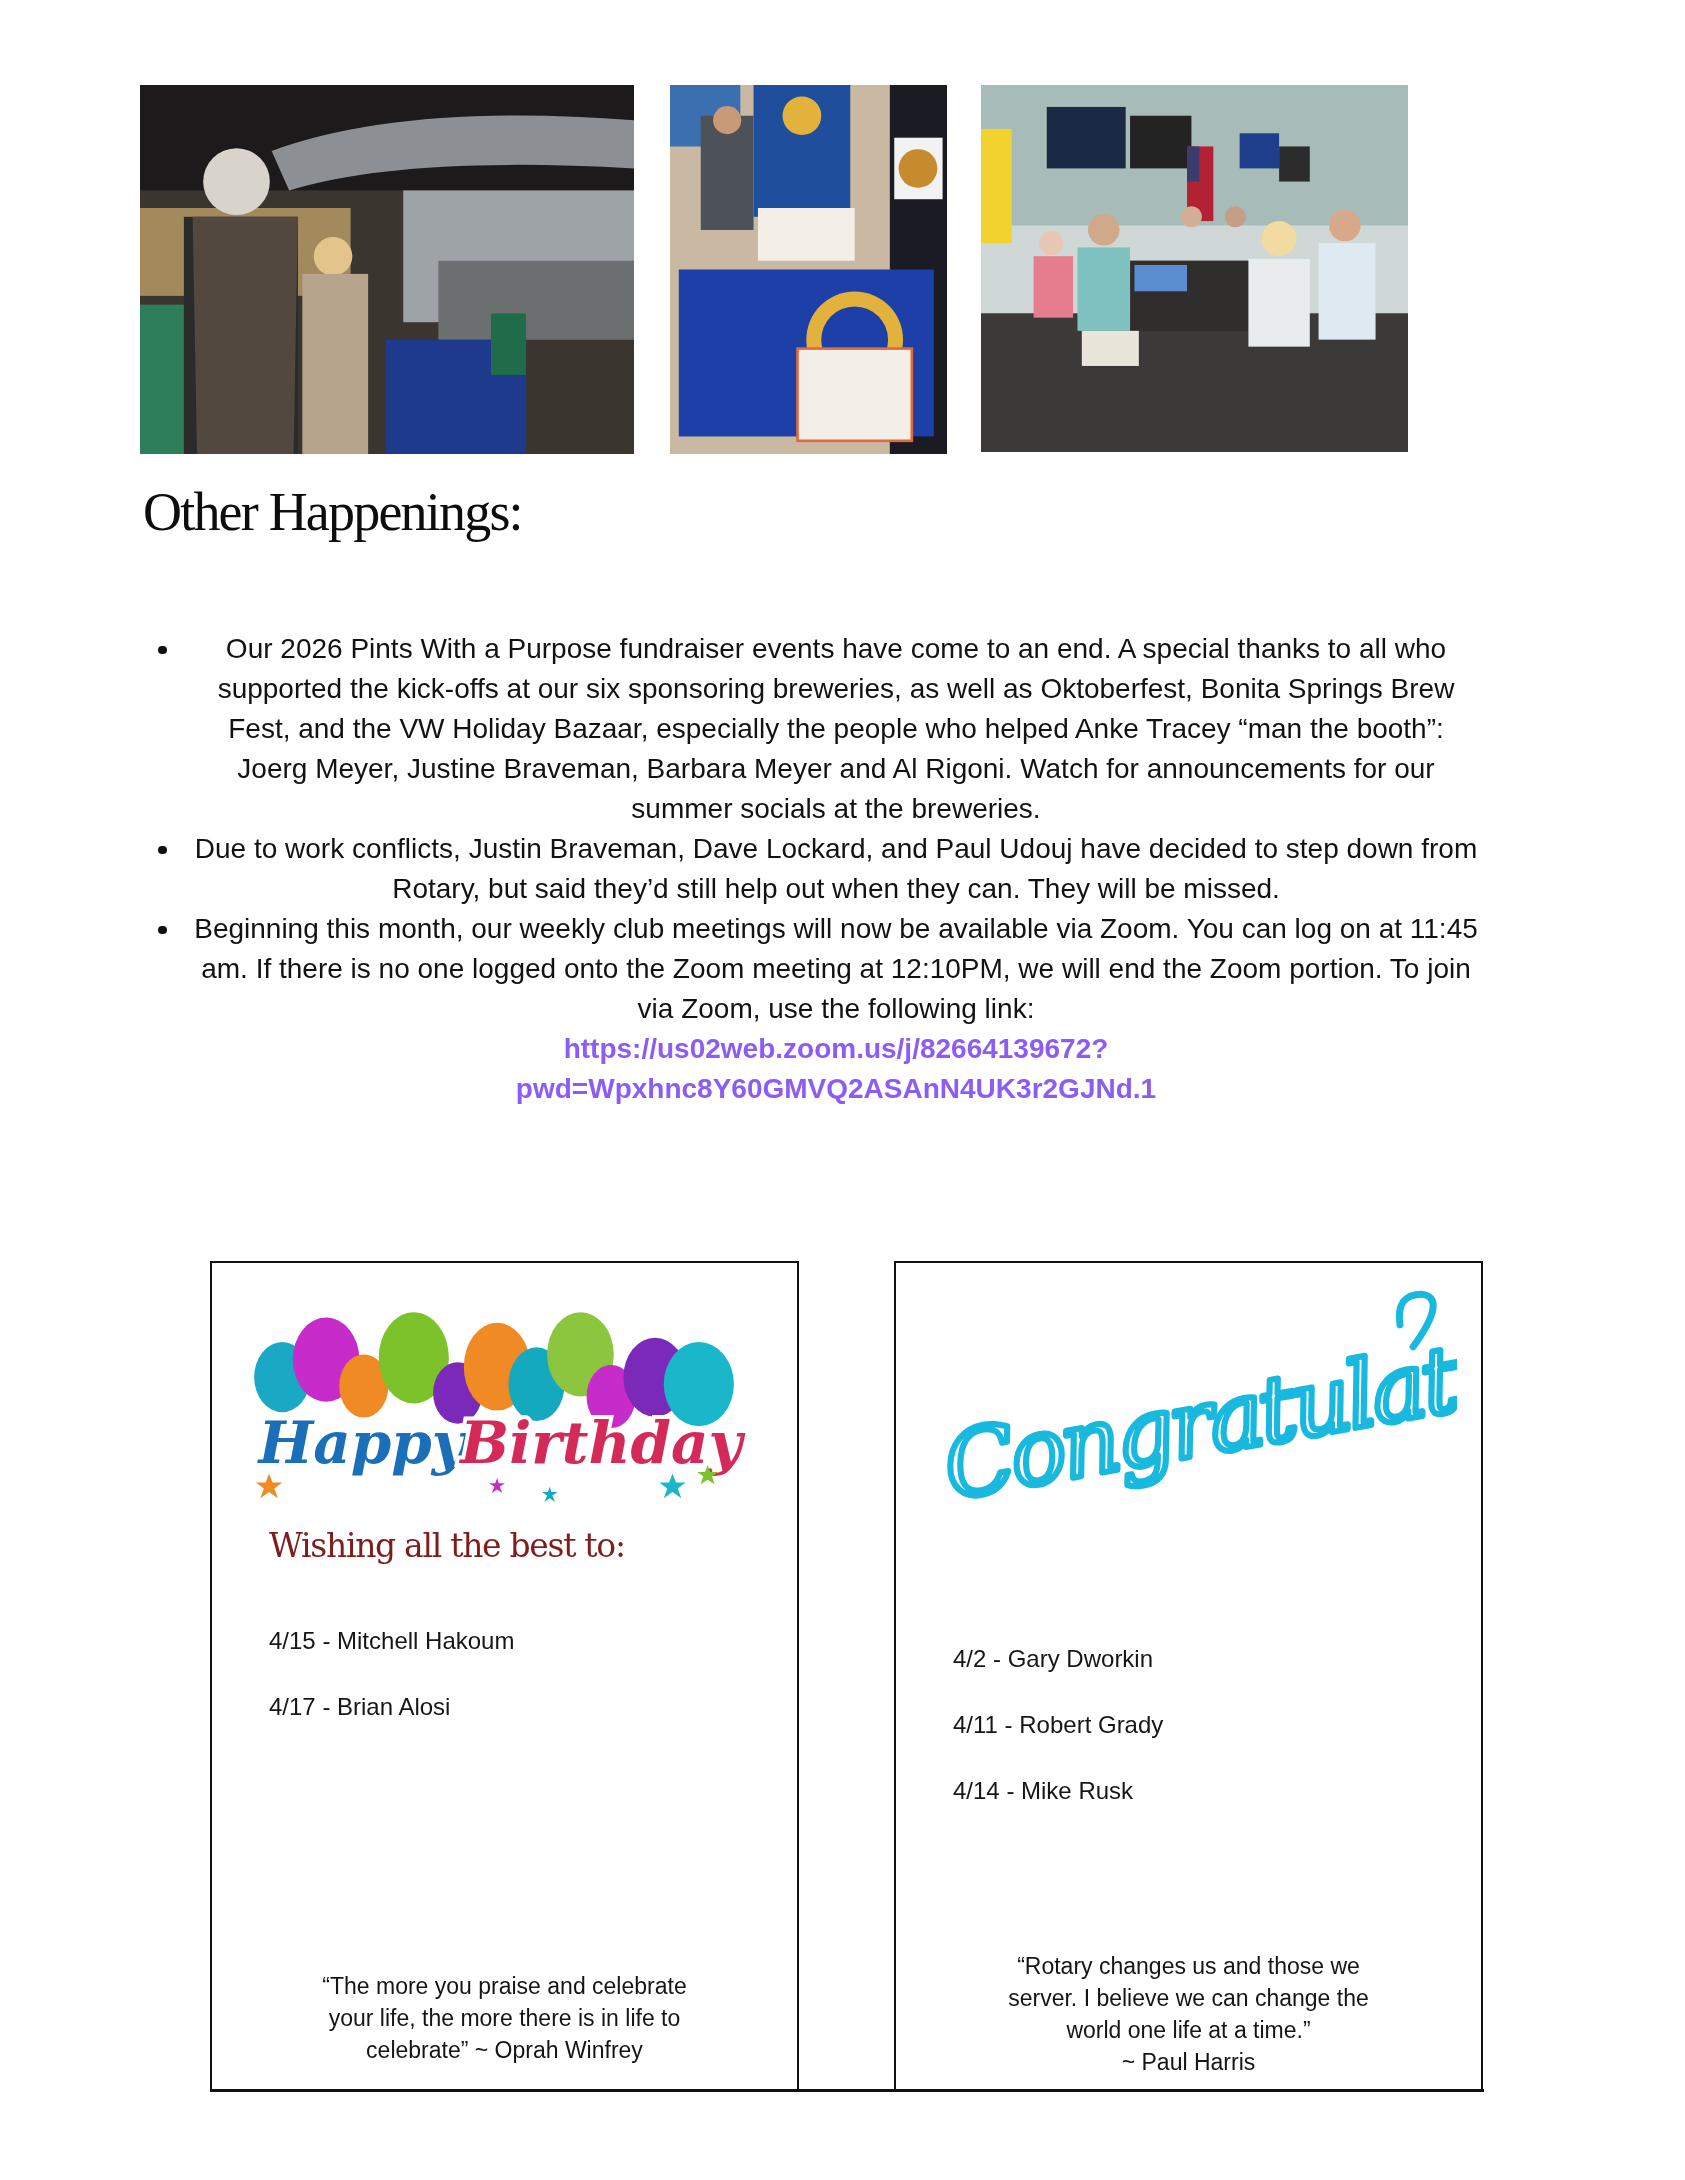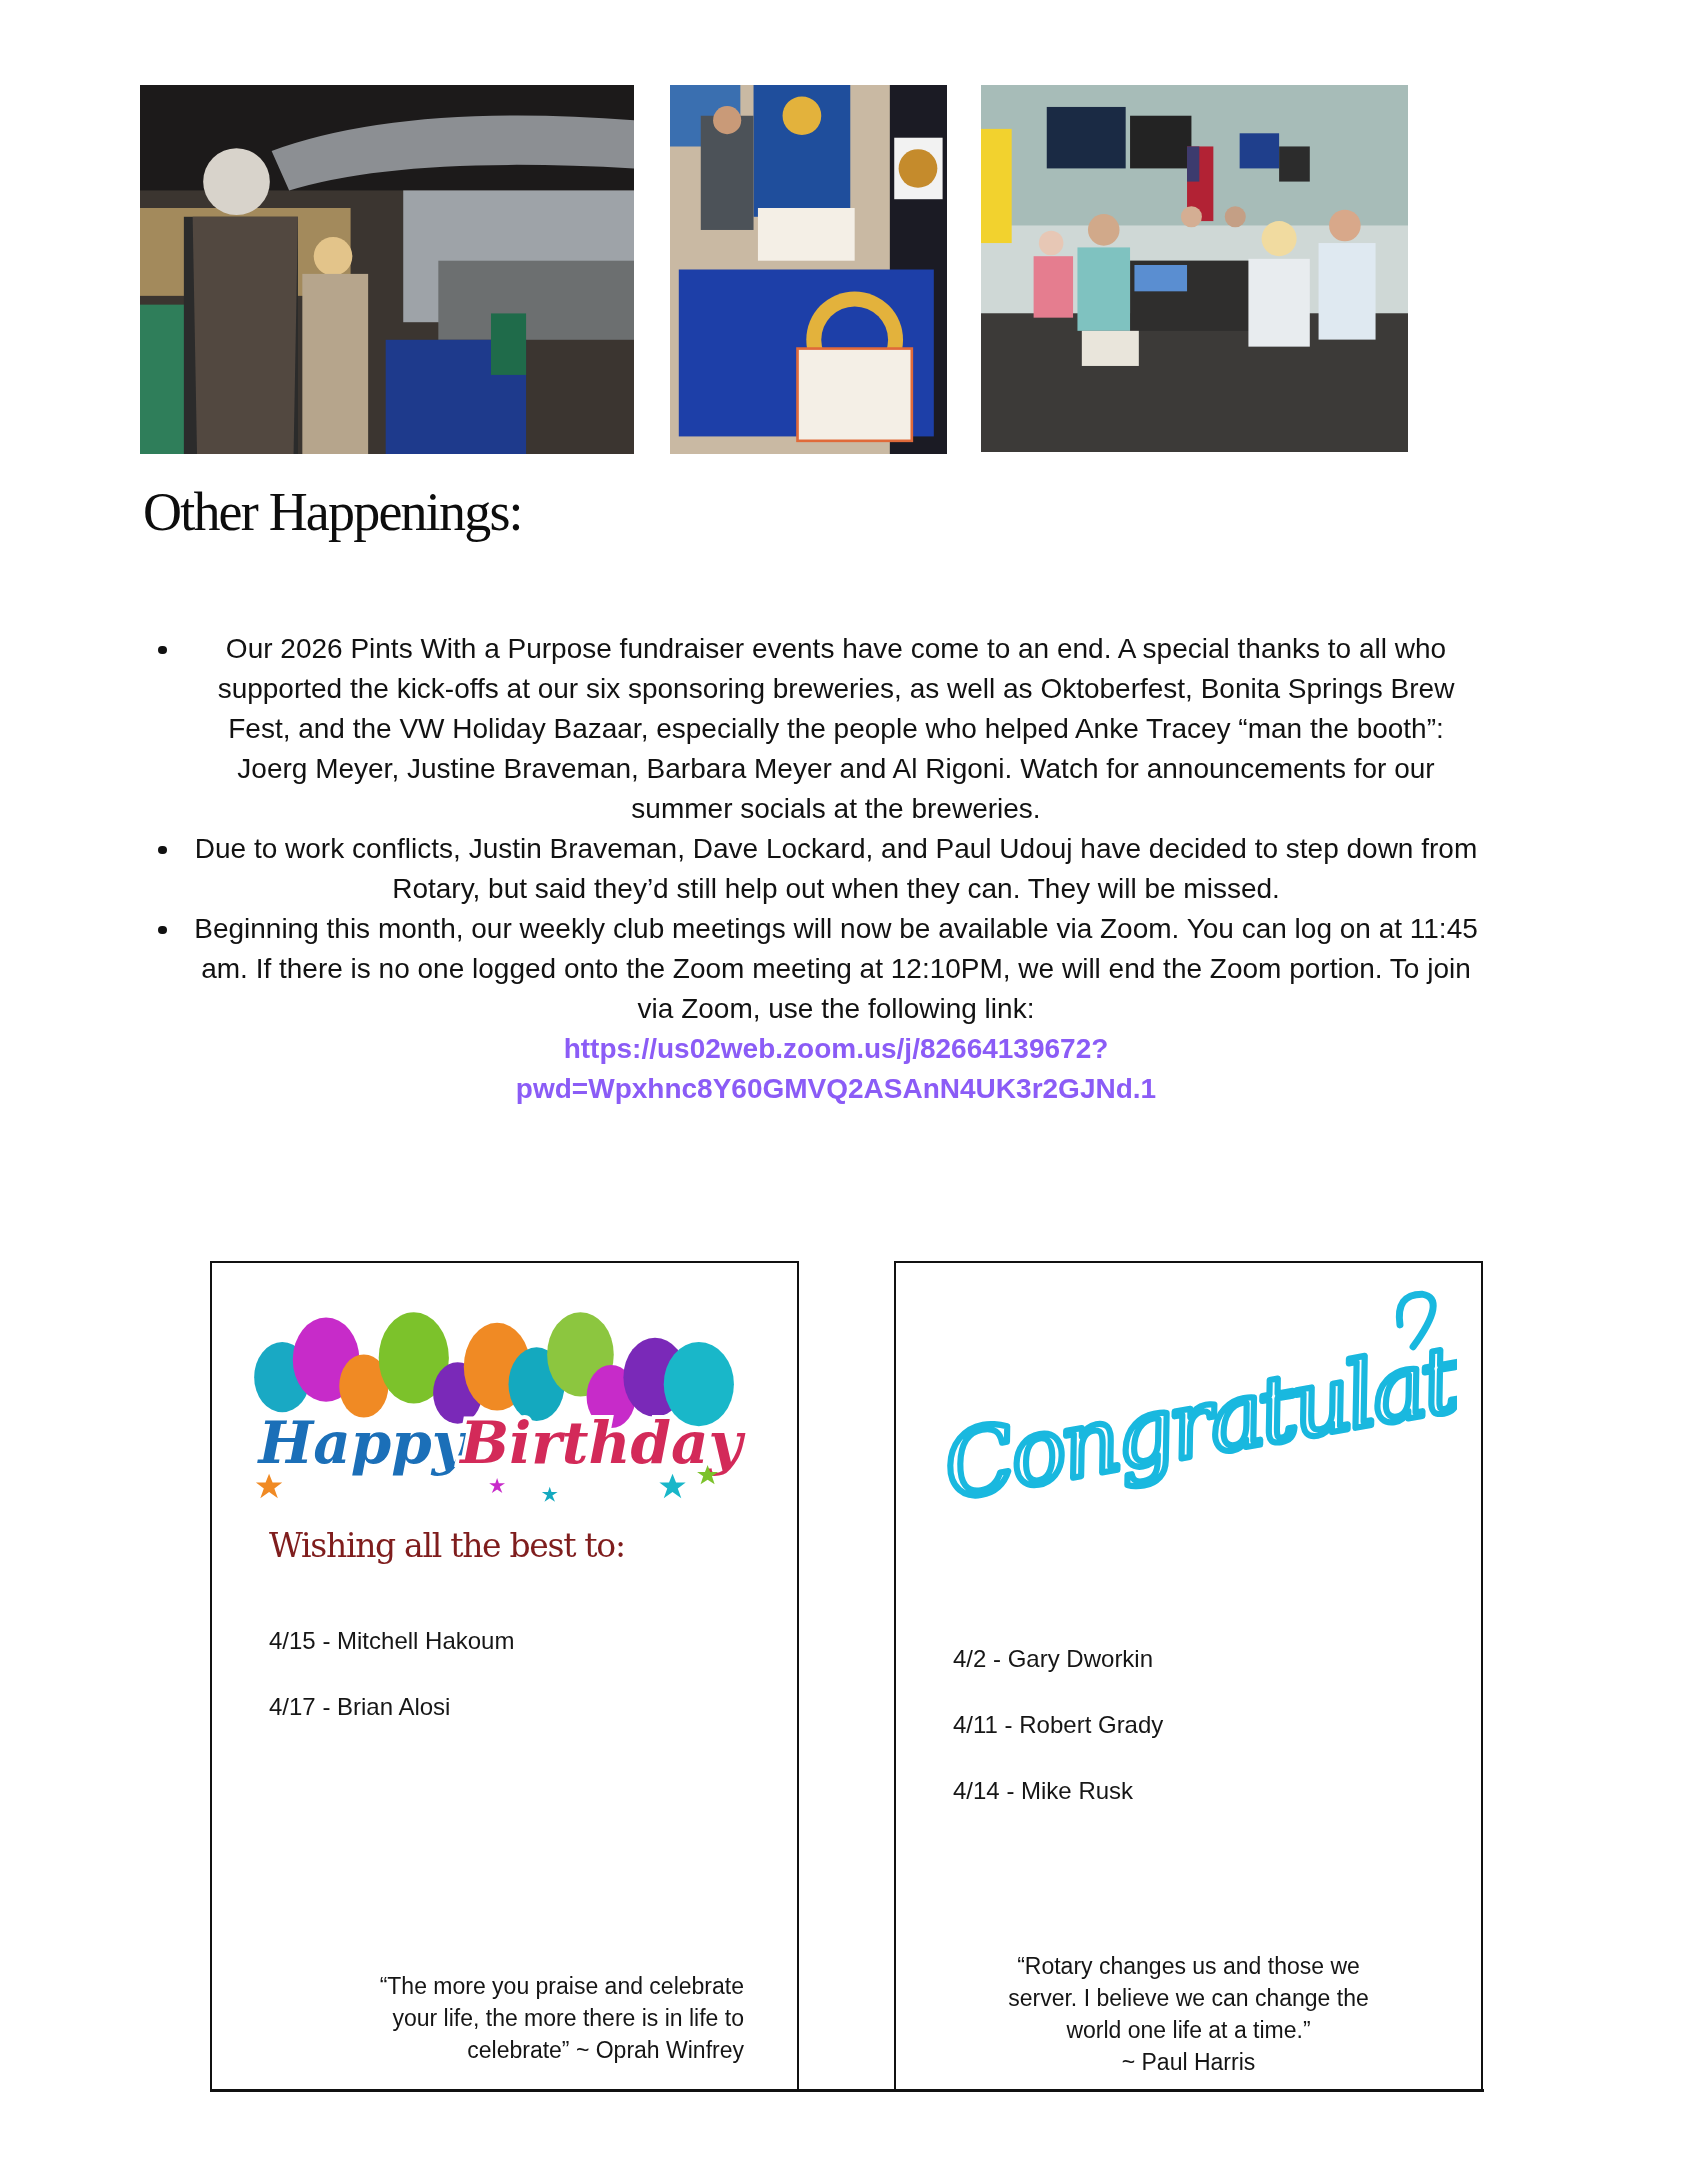--- a/index.html
+++ b/index.html
@@ -28,21 +28,21 @@
   .bottom-rule { position: absolute; left: 211px; top: 2089px; width: 1273px; height: 2.6px; background: #111; }
 
   .bday-graphic { position: absolute; left: 22px; top: 35px; width: 535px; height: 211px; }
   .bday-heading { position: absolute; left: 57px; top: 263px; margin: 0; font-family: "DejaVu Serif", "Liberation Serif", serif;
     font-weight: normal; font-size: 33px; letter-spacing: -1.3px; color: #7f1d1d; }
   .person-list { position: absolute; left: 57px; margin: 0; padding: 0; list-style: none; }
   .person-list li { font-size: 24px; color: #161616; height: 66px; line-height: 28px; }
   #bday-list { top: 364px; }
   #anniv-list { top: 382px; }
   .quote { position: absolute; left: 0; right: 0; text-align: center; font-size: 23px; line-height: 32px; color: #151515; margin: 0; }
-  #bday-quote { top: 707px; padding: 0 53px; text-align: right; }
+  #bday-quote { top: 707px; padding: 0 53px; }
   #anniv-quote { top: 687px; padding: 0 35px; }
   .quote span { display: block; }
 
   .congrats-graphic { position: absolute; left: 26px; top: 17.6px; width: 535px; height: 228px; }
   .anniv-heading { position: absolute; left: 56px; top: 275px; margin: 0; font-family: "DejaVu Serif", "Liberation Serif", serif;
     font-weight: normal; font-size: 41px; letter-spacing: -1.3px; color: #14169e; }
 </style>
 </head>
 <body>
 

